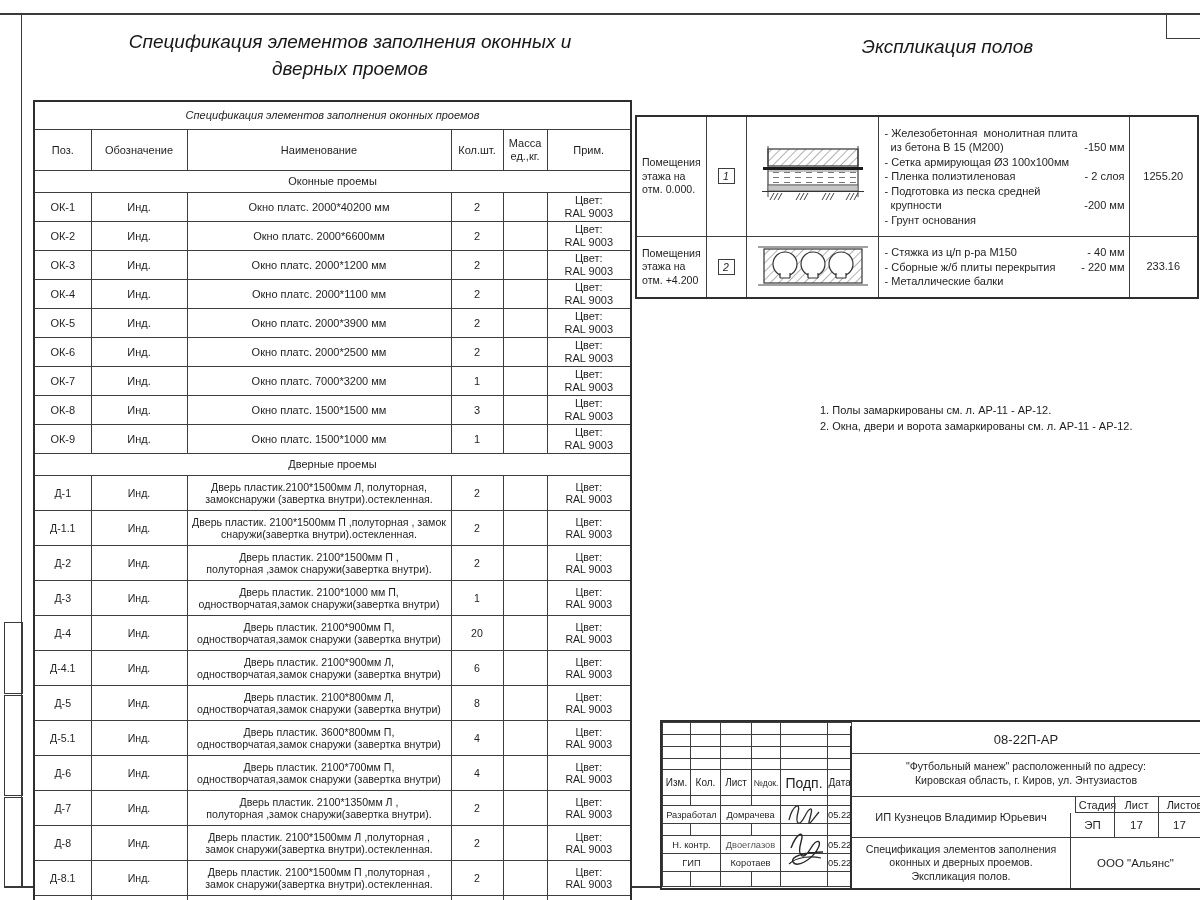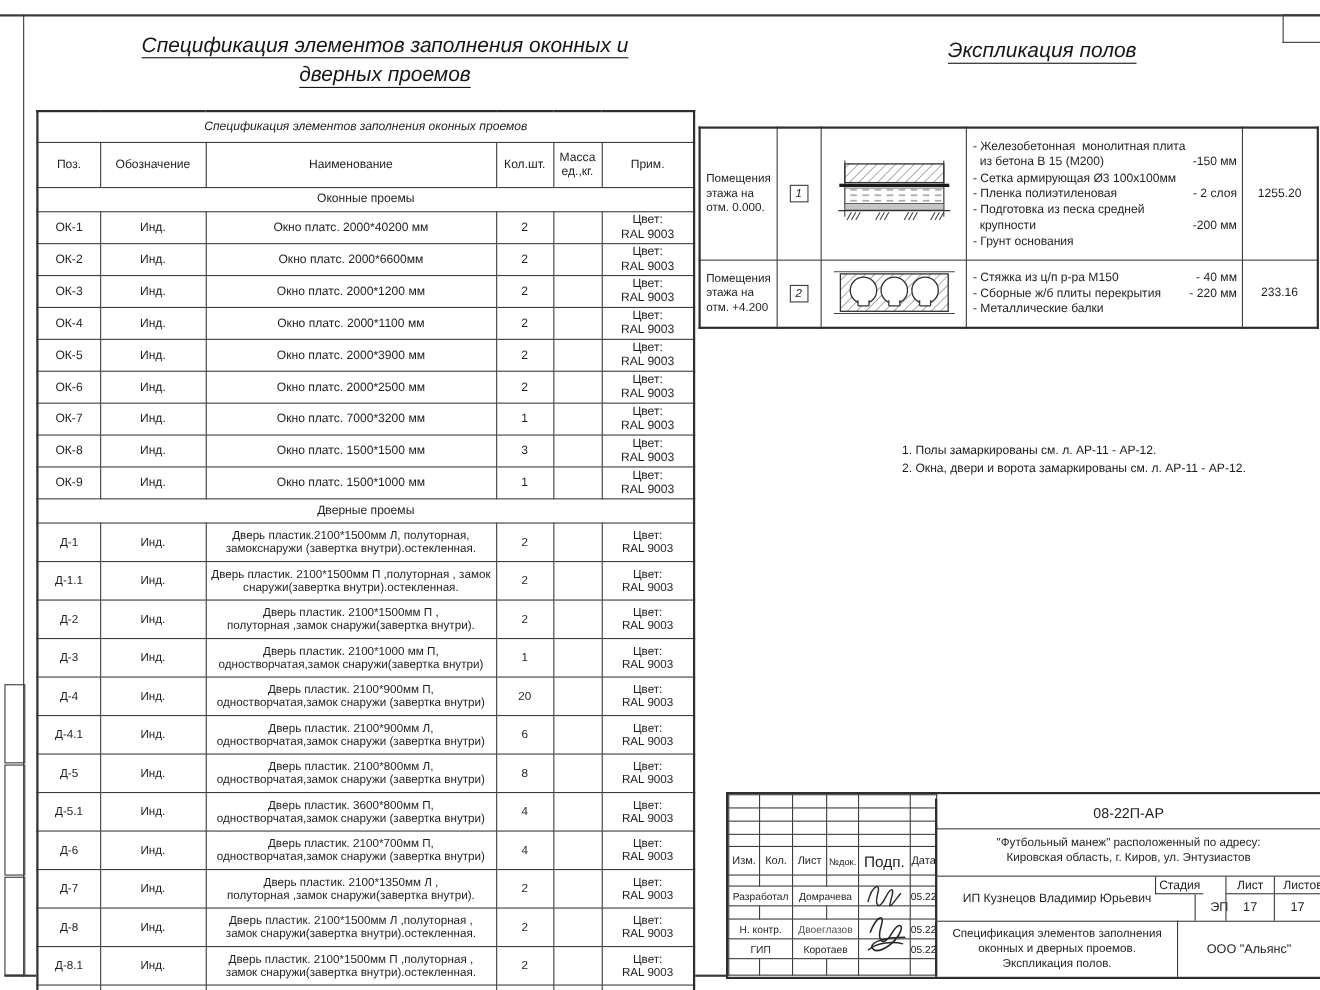--- a/index.html
+++ b/index.html
@@ -6,21 +6,21 @@
   .sheet{position:relative;width:1200px;height:900px;background:#fff;overflow:hidden;
          font-family:"Liberation Sans",sans-serif;color:#1f1f1f;}
   
   .frame-top{position:absolute;left:0;top:13px;width:1200px;border-top:2px solid #3a3a3a;}
   .frame-left{position:absolute;left:21px;top:13px;height:875px;border-left:1.5px solid #3a3a3a;}
   .frame-bottom{position:absolute;left:4px;top:886px;width:1196px;border-top:2px solid #3a3a3a;}
   .corner-box{position:absolute;left:1166px;top:13px;width:34px;height:24px;border:1.5px solid #3a3a3a;border-right:none;}
   .mbox{position:absolute;left:4px;width:17px;border:1.5px solid #3a3a3a;}
   
   .big-title{position:absolute;font-style:italic;font-size:19px;line-height:27px;text-align:center;color:#171717;}
-  .big-title .u{text-decoration:underline;text-underline-offset:5px;}
+  .big-title .u{text-underline-offset:5px;}
   
   table.spec{position:absolute;left:33px;top:100px;border-collapse:collapse;table-layout:fixed;
              border:2px solid #2e2e2e;background:#fff;}
   table.spec td{border:1px solid #3d3d3d;text-align:center;vertical-align:middle;
                 font-size:11px;line-height:13px;padding:1px 2px;}
   table.spec td.cap{font-style:italic;height:25px;}
   table.spec td.cap span{text-underline-offset:3px;}
   table.spec tr.hdr td{height:38px;font-size:11px;}
   table.spec td.sec{height:19px;}
   table.spec tr.row-win td{height:26px;}
@@ -547,24 +547,24 @@
             <td></td>
             <td></td>
           </tr>
       </tbody>
     </table>
 
     <div class="cell" style="left:188px;top:4px;width:350px;height:28px;border-left:2px solid #2e2e2e;border-bottom:1.2px solid #3d3d3d;font-size:13px;">08-22П-АР</div>
     <div class="cell pre" style="left:188px;top:28px;width:350px;height:47px;border-left:2px solid #2e2e2e;border-bottom:1.2px solid #3d3d3d;font-size:10.6px;line-height:14px;">"Футбольный манеж" расположенный по адресу:
 Кировская область, г. Киров, ул. Энтузиастов</div>
     <div class="cell" style="left:188px;top:75px;width:220px;height:40px;border-left:2px solid #2e2e2e;font-size:11px;">ИП Кузнецов Владимир Юрьевич</div>
-    <div class="cell" style="left:388px;top:75px;width:44px;height:16px;border-left:1.2px solid #3d3d3d;border-bottom:1.2px solid #3d3d3d;font-size:11px;">Стадия</div>
+    <div class="cell" style="left:413px;top:75px;width:44px;height:16px;border-left:1.2px solid #3d3d3d;border-bottom:1.2px solid #3d3d3d;font-size:11px;">Стадия</div>
     <div class="cell" style="left:452px;top:75px;width:44px;height:16px;border-left:1.2px solid #3d3d3d;border-bottom:1.2px solid #3d3d3d;font-size:11px;">Лист</div>
     <div class="cell" style="left:496px;top:75px;width:52px;height:16px;border-left:1.2px solid #3d3d3d;border-bottom:1.2px solid #3d3d3d;font-size:11px;">Листов</div>
-    <div class="cell" style="left:408px;top:91px;width:44px;height:24px;border-left:1.2px solid #3d3d3d;font-size:11.5px;margin-left:16px;">ЭП</div>
+    <div class="cell" style="left:408px;top:91px;width:44px;height:24px;border-left:1.2px solid #3d3d3d;font-size:11.5px;">ЭП</div>
     <div class="cell" style="left:452px;top:91px;width:44px;height:24px;border-left:1.2px solid #3d3d3d;font-size:11.5px;">17</div>
     <div class="cell" style="left:496px;top:91px;width:42px;height:24px;border-left:1.2px solid #3d3d3d;font-size:11.5px;">17</div>
     <div class="cell pre" style="left:188px;top:115px;width:220px;height:51px;border-left:2px solid #2e2e2e;border-top:1.2px solid #3d3d3d;font-size:10.6px;line-height:13.5px;">Спецификация элементов заполнения
 оконных и дверных проемов.
 Экспликация полов.</div>
     <div class="cell" style="left:408px;top:115px;width:130px;height:51px;border-left:1.2px solid #3d3d3d;border-top:1.2px solid #3d3d3d;font-size:11.5px;">ООО "Альянс"</div>
   </div>
 
 </div>
 

